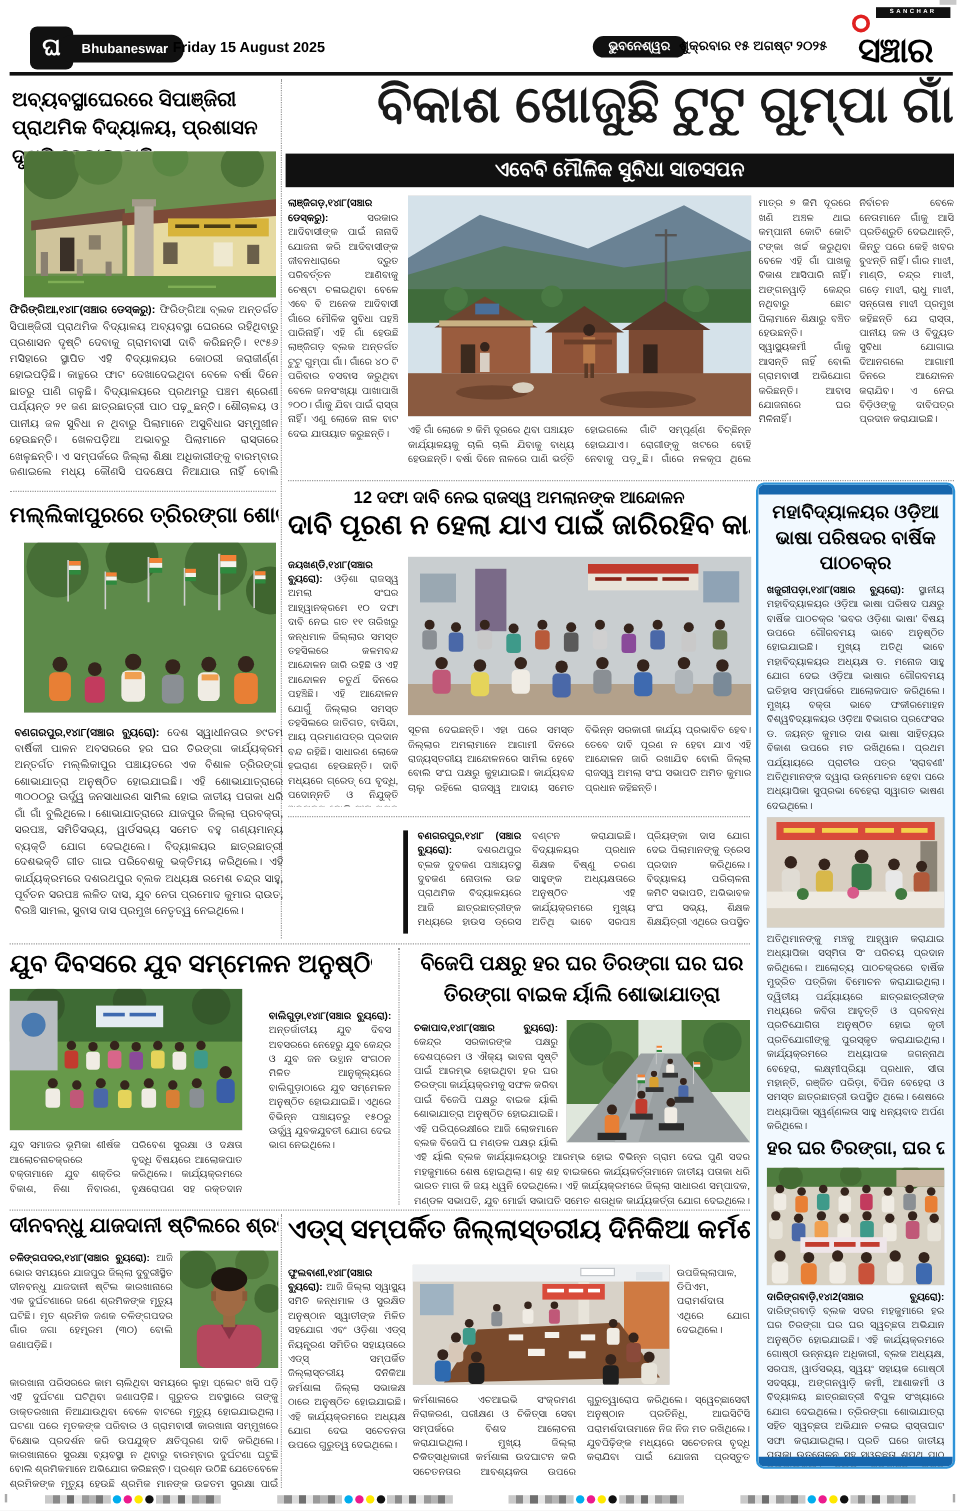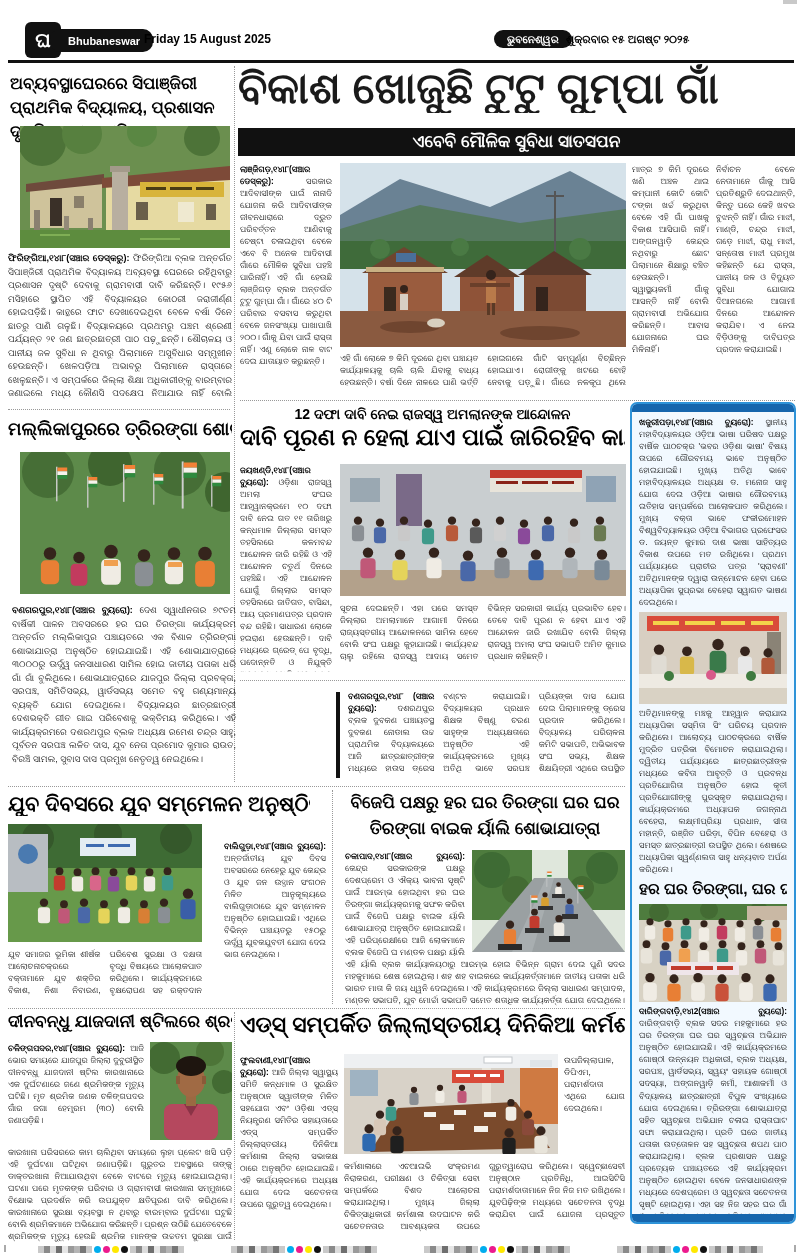--- a/index.html
+++ b/index.html
@@ -20,21 +20,21 @@
   
   .mono{background:#111;border-radius:6px;color:#fff;display:flex;align-items:center;justify-content:center;font-weight:bold;font-size:20px;}
   .rule{background:#111;}
   .mast{position:relative;}
   .mast .strip{position:absolute;right:2px;top:0;width:62px;height:9px;background:#111;color:#fff;
        font-size:5px;letter-spacing:2px;text-align:center;line-height:9px;font-weight:bold;}
   .mast .ring{position:absolute;left:12px;top:6px;width:9px;height:9px;border:3px solid #e02020;border-radius:50%;}
   .mast .word{position:absolute;left:0;right:0;bottom:0;font-size:29px;font-weight:bold;color:#000;
        letter-spacing:-1px;text-align:center;white-space:nowrap;overflow:hidden;}
   
-  .mainhl{font-size:43px;font-weight:bold;line-height:1.15;text-align:left;white-space:nowrap;overflow:hidden;}
+  .mainhl{font-size:43px;font-weight:bold;line-height:1.15;text-align:right;white-space:nowrap;overflow:hidden;}
   .subbar{background:#111;color:#fff;font-weight:bold;font-size:17px;display:flex;align-items:center;justify-content:center;white-space:nowrap;overflow:hidden;}
   
   .bluebox{background:#f2f9ff;border:2px solid #2e93d8;border-radius:7px;box-sizing:border-box;padding:12px 7px 12px 7px;overflow:hidden;}
   .bluebox:before{content:"";position:absolute;left:0;top:0;right:0;height:8px;background:#1666ad;border-radius:4px 4px 0 0;}
   .bluebox:after{content:"";position:absolute;left:0;bottom:0;right:0;height:8px;background:#1666ad;border-radius:0 0 4px 4px;}
   .bb-h{font-size:15.5px;font-weight:bold;text-align:center;line-height:1.35;color:#000;margin:2px 0 4px 0;}
   
   .dub-h{font-size:13.5px;font-weight:bold;text-align:center;line-height:1.5;color:#000;}
   .vbar{background:#111;}
   .c2{column-count:2;column-gap:9px;}
@@ -71,20 +71,25 @@
       <span>ଘ</span>
     </div>
   <div class="abs pill" style="left:50px;top:29px;height:23px;font-size:11px;padding-left:18px;">
       <span>Bhubaneswar</span>
     </div>
   <div class="abs" style="left:144px;top:32px;font-size:12px;font-weight:bold;color:#000;">Friday 15 August 2025</div>
   <div class="abs pill" style="left:494px;top:30px;height:18px;font-size:10.5px;">
       <span>ଭୁବନେଶ୍ୱର</span>
     </div>
   <div class="abs" style="left:566px;top:33px;font-size:11px;font-weight:bold;color:#000;white-space:nowrap;">ଶୁକ୍ରବାର ୧୫ ଅଗଷ୍ଟ ୨୦୨୫</div>
+  <div class="abs mast" style="left:698px;top:6px;width:96px;height:54px;">
+    <div class="strip">SANCHAR</div>
+    <div class="ring"></div>
+    <div class="word">ସଞ୍ଚାର</div>
+  </div>
   <div class="abs rule" style="left:8px;top:60px;width:786px;height:3px;"></div>
 
   <div class="abs hl" style="left:10px;top:72px;width:220px;font-size:16.5px;line-height:1.45;">ଅବ୍ୟବସ୍ଥାଘେରରେ ସିପାଞ୍ଜିରୀ ପ୍ରାଥମିକ ବିଦ୍ୟାଳୟ, ପ୍ରଶାସନ ଦୃଷ୍ଟି ଦେବାକୁ ଦାବି</div>
   <div class="abs photo" style="left:20px;top:126px;width:210px;height:122px;">
     <svg viewBox="0 0 210 122" preserveAspectRatio="none">
       <rect width="210" height="122" fill="#6b8f4f"></rect>
       <circle cx="22" cy="16" r="24" fill="#4d7338"></circle>
         <circle cx="62" cy="8" r="20" fill="#57803f"></circle>
       <circle cx="182" cy="12" r="18" fill="#4d7338"></circle>
         <circle cx="122" cy="6" r="15" fill="#5a8743"></circle>
@@ -238,20 +243,21 @@
 
   <div class="abs dot-h" style="left:240px;top:680px;width:385px;"></div>
 
   <div class="abs vbar" style="left:336px;top:692px;width:4px;height:86px;"></div>
   <p class="abs bts c3" style="left:348px;top:690px;width:277px;height:90px;margin:0;">
     <b class="dl">ବଣଗରପୁର,୧୪ା୮ (ସଞ୍ଚାର ବ୍ୟୁରୋ):</b>
     <span>ଦଶରଥପୁର ବ୍ଲକ ଦୁବକଣ ପଞ୍ଚାୟତସ୍ଥ ଦୁବକଣ ନୋଡାଲ ଉଚ୍ଚ ପ୍ରାଥମିକ ବିଦ୍ୟାଳୟରେ ଆଜି ଛାତ୍ରଛାତ୍ରୀଙ୍କ ମଧ୍ୟରେ ହାଉସ ଡ୍ରେସ ବଣ୍ଟନ କରାଯାଇଛି। ବିଦ୍ୟାଳୟର ପ୍ରଧାନ ଶିକ୍ଷକ ବିଷ୍ଣୁ ଚରଣ ସାହୁଙ୍କ ଅଧ୍ୟକ୍ଷତାରେ ଅନୁଷ୍ଠିତ ଏହି କାର୍ଯ୍ୟକ୍ରମରେ ମୁଖ୍ୟ ଅତିଥି ଭାବେ ସରପଞ୍ଚ ପ୍ରିୟଙ୍କା ଦାସ ଯୋଗ ଦେଇ ପିଲାମାନଙ୍କୁ ଡ୍ରେସ ପ୍ରଦାନ କରିଥିଲେ। ବିଦ୍ୟାଳୟ ପରିଚାଳନା କମିଟି ସଭାପତି, ଅଭିଭାବକ ସଂଘ ସଭ୍ୟ, ଶିକ୍ଷକ ଶିକ୍ଷୟିତ୍ରୀ ଏଥିରେ ଉପସ୍ଥିତ ଥିଲେ। ସମସ୍ତ ଛାତ୍ରଛାତ୍ରୀଙ୍କୁ ନୂତନ ପୋଷାକ ମିଳିଥିବାରୁ ଅଭିଭାବକମାନେ ଖୁସି ବ୍ୟକ୍ତ କରିଛନ୍ତି। ଶେଷରେ ଶିକ୍ଷକ ରମେଶ ପଣ୍ଡା ଧନ୍ୟବାଦ ଅର୍ପଣ କରିଥିଲେ।</span>
   </p>
 
   <div class="abs bluebox" style="left:630px;top:402px;width:166px;height:822px;">
+    <div class="bb-h">ମହାବିଦ୍ୟାଳୟର ଓଡ଼ିଆ ଭାଷା ପରିଷଦର ବାର୍ଷିକ ପାଠଚକ୍ର</div>
     <p class="bts" style="margin:0 0 4px 0;">
       <b class="dl">ଖଜୁରୀପଡ଼ା,୧୪ା୮(ସଞ୍ଚାର ବ୍ୟୁରୋ):</b>
       <span>ସ୍ଥାନୀୟ ମହାବିଦ୍ୟାଳୟର ଓଡ଼ିଆ ଭାଷା ପରିଷଦ ପକ୍ଷରୁ ବାର୍ଷିକ ପାଠଚକ୍ର 'ଭବର ଓଡ଼ିଶା ଭାଷା' ବିଷୟ ଉପରେ ଗୌରବମୟ ଭାବେ ଅନୁଷ୍ଠିତ ହୋଇଯାଇଛି। ମୁଖ୍ୟ ଅତିଥି ଭାବେ ମହାବିଦ୍ୟାଳୟର ଅଧ୍ୟକ୍ଷ ଡ. ମନୋଜ ସାହୁ ଯୋଗ ଦେଇ ଓଡ଼ିଆ ଭାଷାର ଗୌରବମୟ ଇତିହାସ ସମ୍ପର୍କରେ ଆଲୋକପାତ କରିଥିଲେ। ମୁଖ୍ୟ ବକ୍ତା ଭାବେ ଫକୀରମୋହନ ବିଶ୍ୱବିଦ୍ୟାଳୟର ଓଡ଼ିଆ ବିଭାଗର ପ୍ରଫେସର ଡ. ଜୟନ୍ତ କୁମାର ଦାଶ ଭାଷା ସାହିତ୍ୟର ବିକାଶ ଉପରେ ମତ ରଖିଥିଲେ। ପ୍ରଥମ ପର୍ଯ୍ୟାୟରେ ପ୍ରାଚୀର ପତ୍ର 'ସ୍ରାବଣୀ' ଅତିଥିମାନଙ୍କ ଦ୍ୱାରା ଉନ୍ମୋଚନ ହେବା ପରେ ଅଧ୍ୟାପିକା ସୁପ୍ରଭା ବେହେରା ସ୍ୱାଗତ ଭାଷଣ ଦେଇଥିଲେ।</span>
     </p>
     <div class="photo" style="width:148px;height:92px;margin:2px auto;">
       <svg viewBox="0 0 148 92" preserveAspectRatio="none">
         <rect width="148" height="92" fill="#d8cfc2"></rect>
         <rect x="8" y="4" width="132" height="15" fill="#d94b3a"></rect>
         <rect x="14" y="9" width="26" height="4" fill="#f3d24a"></rect>
           <rect x="46" y="9" width="30" height="4" fill="#f3d24a"></rect>

